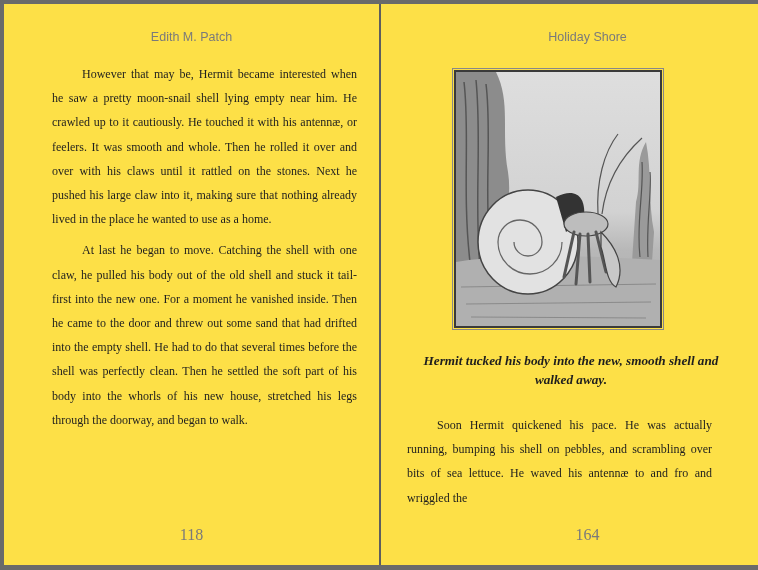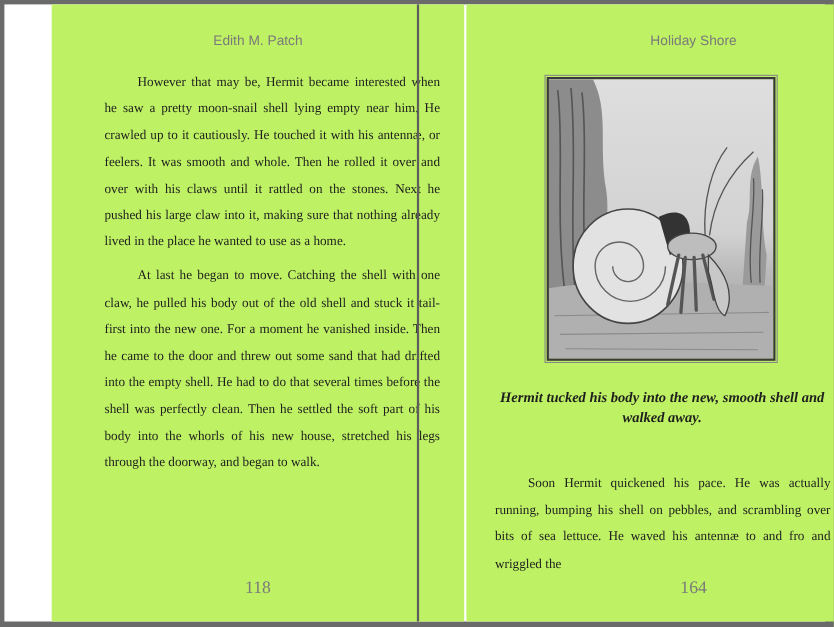--- a/index.html
+++ b/index.html
@@ -9,22 +9,21 @@
     position: relative;
     font-family: "Liberation Serif", serif;
   }
   .spread {
     position: absolute; left: 4px; top: 4px;
     width: 746px; height: 561px;
     background: #ffffff;
   }
   .page {
     position: absolute; top: 0; height: 561px;
-    background: #bef264;
-    margin-left: 43px;
+    background: #fde047;
   }
   .page.left { left: 0; width: 375px; }
   .page.right { left: 377px; width: 413px; }
   .divider {
     position: absolute; left: 375px; top: 0; width: 2px; height: 561px;
     background: #5e5e5e;
   }
   .running-head {
     position: absolute; top: 26px; left: 0; right: 0;
     text-align: center;
@@ -47,26 +46,26 @@
   .figure {
     position: absolute; left: 73px; top: 66px; width: 210px; height: 260px;
   }
   .figure-frame {
     position: absolute; left: 0; top: 0; width: 204px; height: 254px;
     border: 2px solid #3a3a3a; outline: 1px solid #888; outline-offset: 1px;
     background: linear-gradient(180deg, #dedede 0%, #d2d2d2 55%, #b8b8b8 70%, #a8a8a8 100%);
     overflow: hidden;
   }
   .caption {
-    position: absolute; left: 20px; width: 316px; top: 347px;
+    position: absolute; left: 32px; width: 316px; top: 347px;
     text-align: center;
     font-style: italic; font-weight: bold;
     font-size: 13.2px; line-height: 19px; color: #1e1e1e;
   }
-  .page.right .text { left: 26px; width: 305px; top: 423px; }
+  .page.right .text { left: 26px; width: 305px; top: 409px; }
 </style>
 </head>
 <body>
 
 <div class="spread">
   <div class="page left">
     <div class="running-head">Edith M. Patch</div>
     <div class="text">
       <p class="para">However that may be, Hermit became interested when he saw a pretty moon-snail shell lying empty near him. He crawled up to it cautiously. He touched it with his antennæ, or feelers. It was smooth and whole. Then he rolled it over and over with his claws until it rattled on the stones. Next he pushed his large claw into it, making sure that nothing already lived in the place he wanted to use as a home.</p>
       <p class="para">At last he began to move. Catching the shell with one claw, he pulled his body out of the old shell and stuck it tail-first into the new one. For a moment he vanished inside. Then he came to the door and threw out some sand that had drifted into the empty shell. He had to do that several times before the shell was perfectly clean. Then he settled the soft part of his body into the whorls of his new house, stretched his legs through the doorway, and began to walk.</p>

